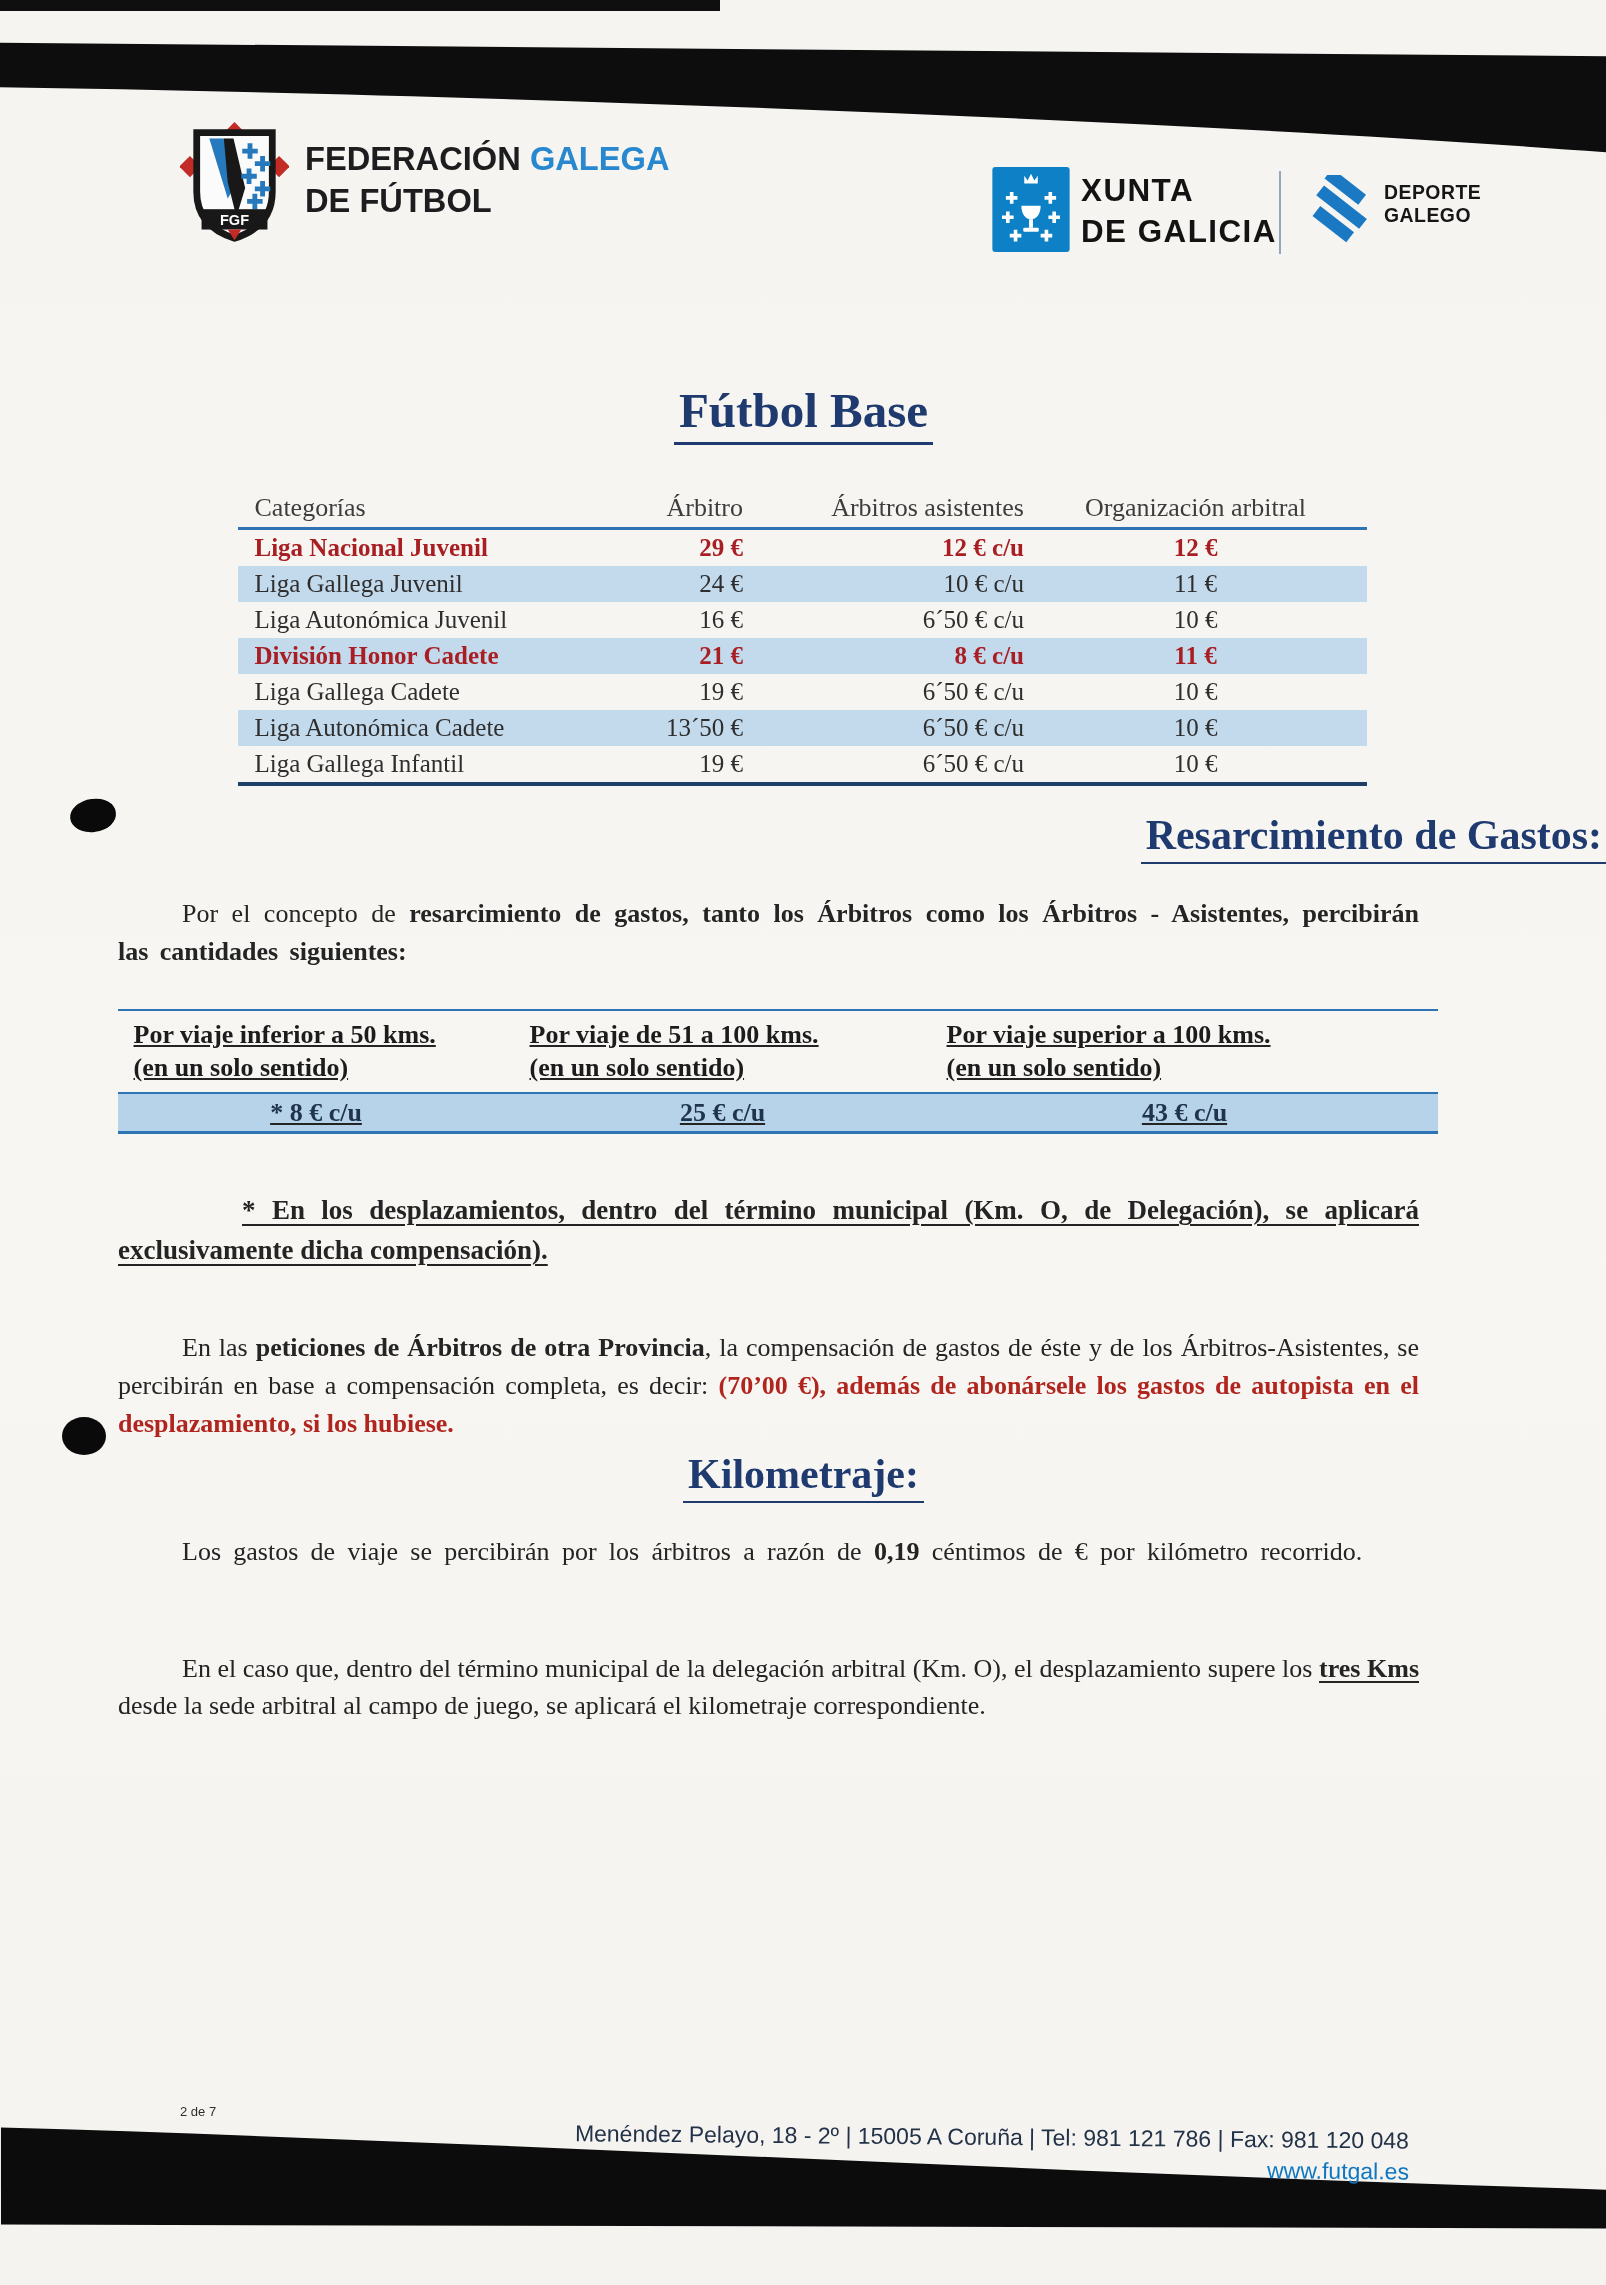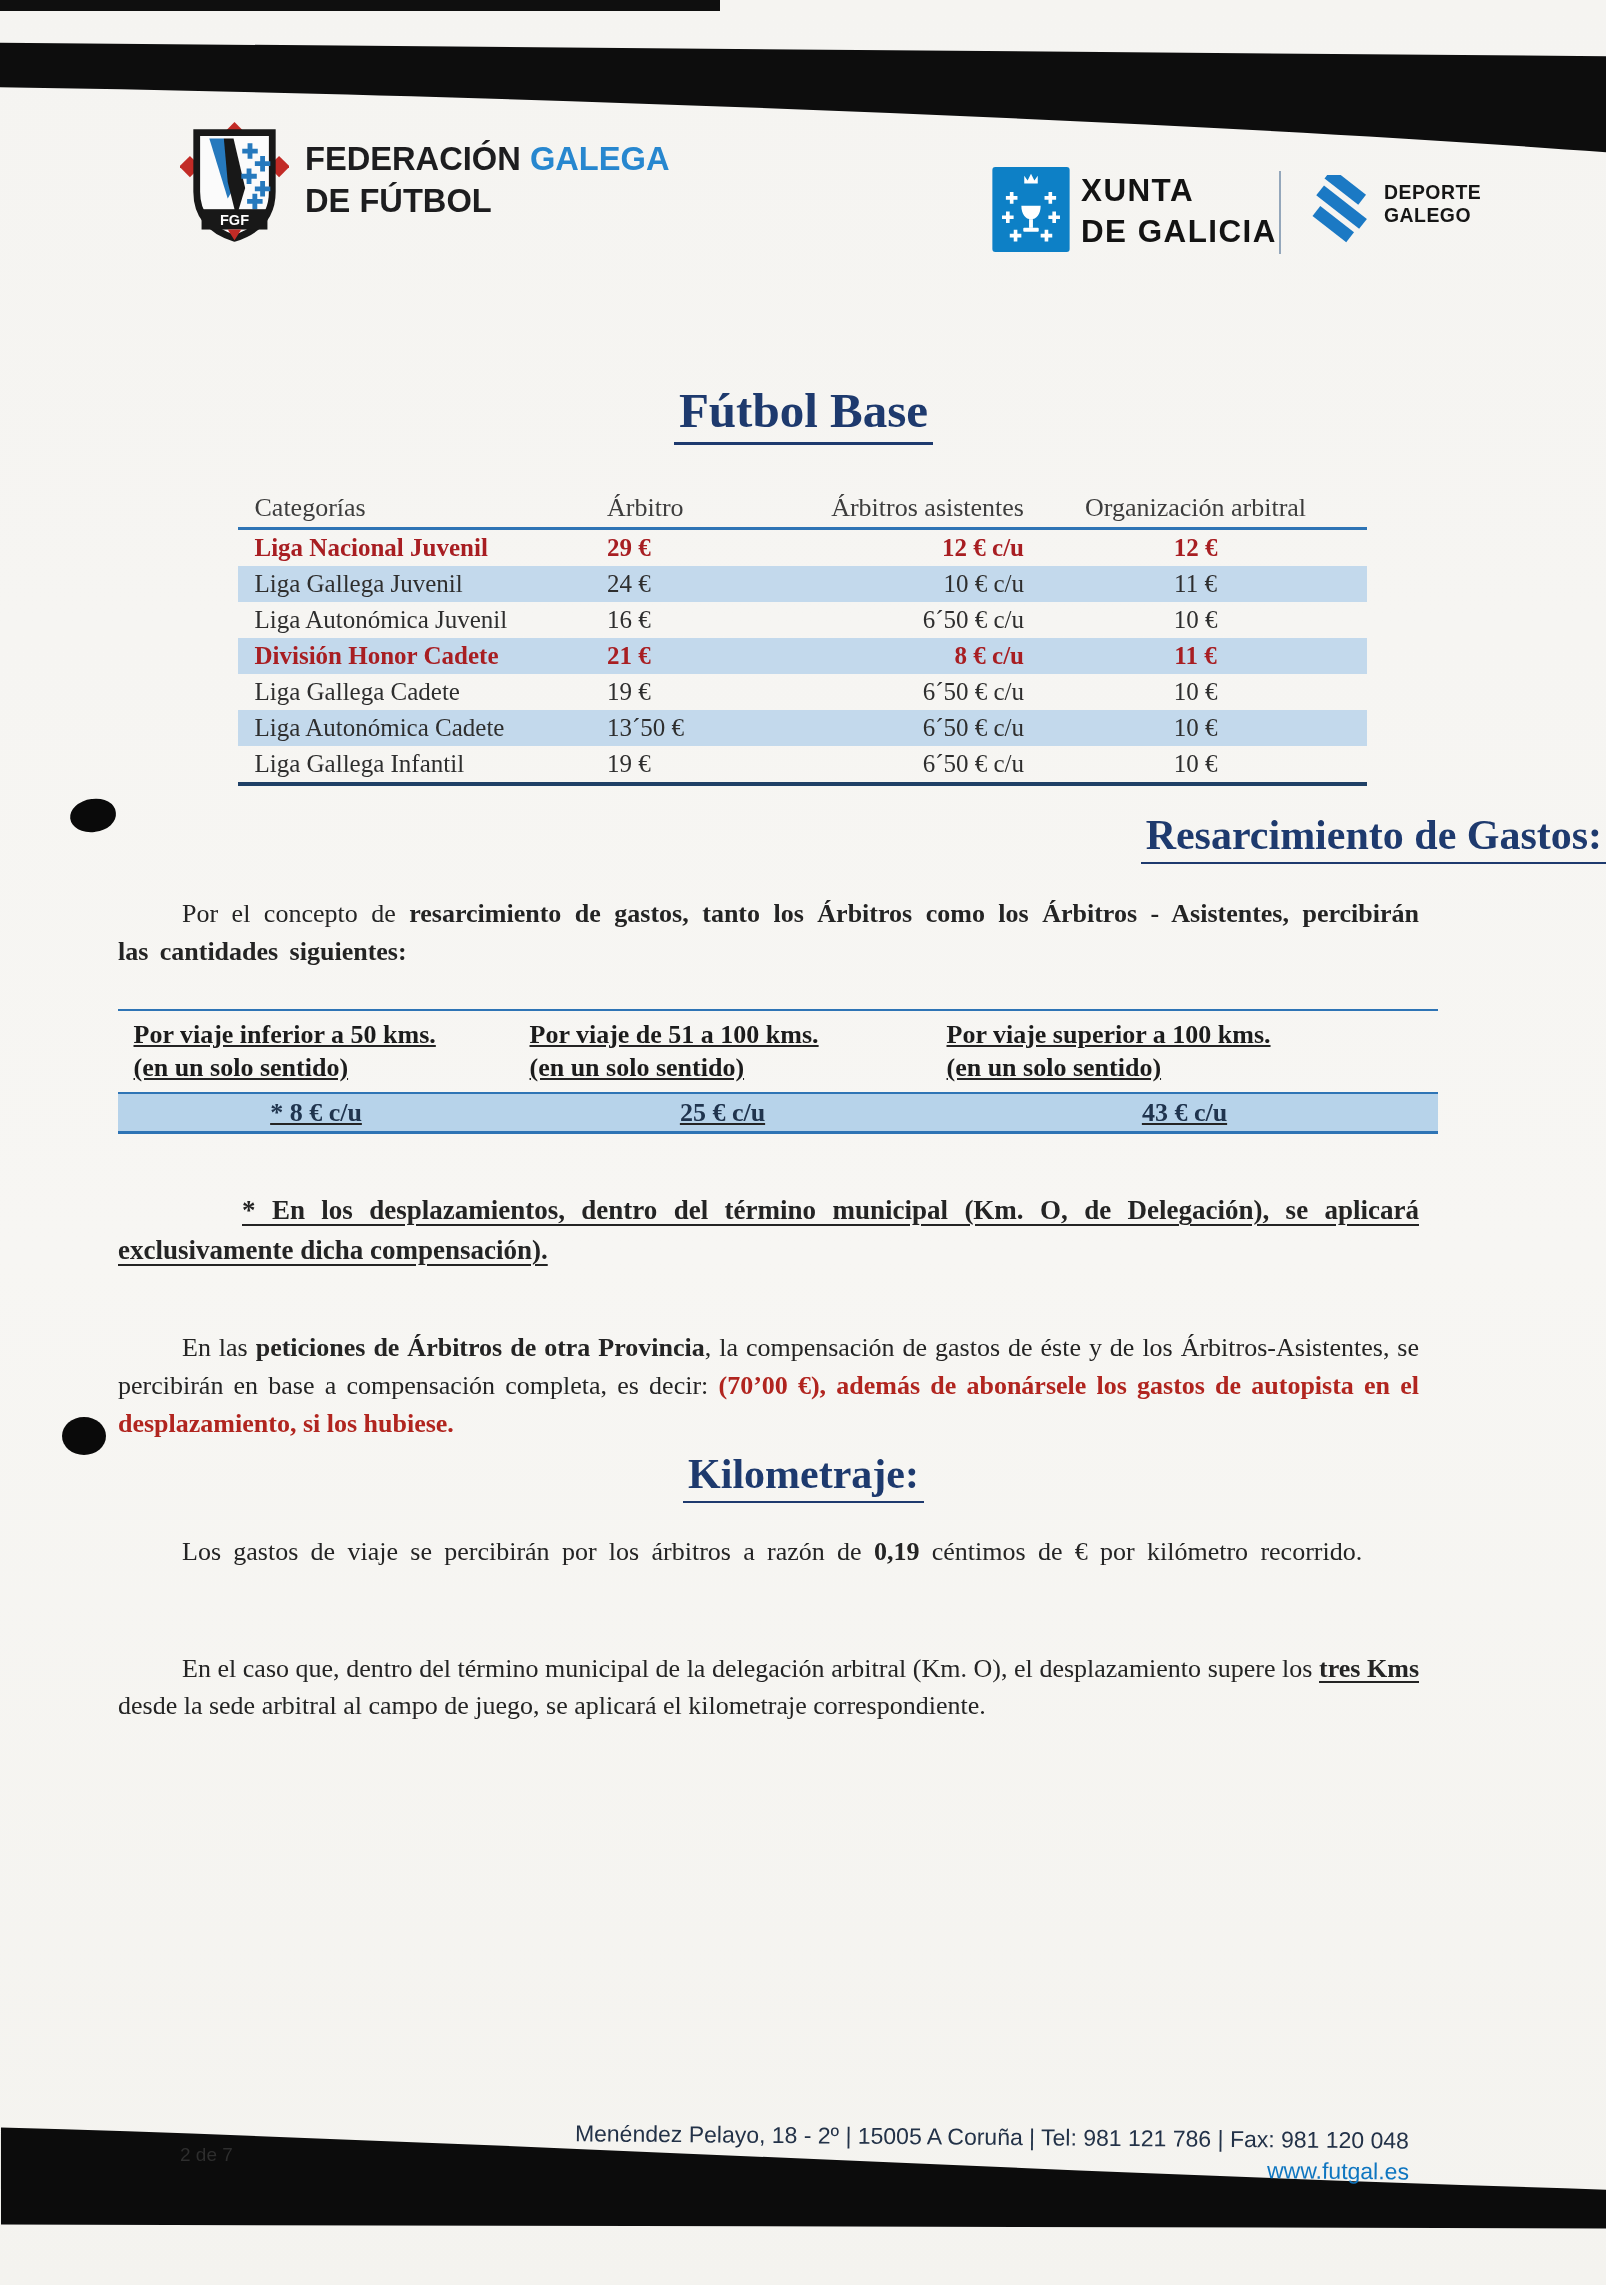--- a/index.html
+++ b/index.html
@@ -38,21 +38,21 @@
   #gastos-head{top:811px;font-size:42px;text-align:right;}
   #kilometraje-head{top:1450px;font-size:42px;}
 
   
   #t1{left:238px;top:488px;width:1129px;border-bottom:4.9px solid #1f4066;}
   .t1-header{display:flex;height:39px;line-height:39px;font-size:26px;color:#3d3d3d;border-bottom:3.9px solid #2e74b5;}
   .t1-row{display:flex;height:36px;line-height:36px;font-size:25px;color:#2e2e2e;}
   .t1-row.shaded{background:#c3d9ec;}
   .t1-row.redrow > div{color:#a81e22;font-weight:bold;}
   .cell-cat{width:369px;padding-left:16.5px;box-sizing:border-box;}
-  .cell-arb{width:136px;text-align:left;}
+  .cell-arb{width:136px;text-align:right;}
   .cell-asi{width:281px;text-align:right;}
   .cell-org{flex:1;text-align:center;}
 
   
   .para{position:absolute;left:118px;width:1301px;font-size:26px;line-height:38px;text-align:justify;color:#242424;}
   .b{font-weight:bold;}
   .redtxt{color:#b1251f;font-weight:bold;}
   #p1{top:895px;text-indent:64px;word-spacing:4.9px;}
   #note{top:1190px;font-weight:bold;font-size:27px;line-height:40px;text-indent:124px;}
   #note span{text-decoration:underline;text-decoration-thickness:2.4px;text-underline-offset:4.9px;}
@@ -64,21 +64,21 @@
   
   #t2{left:118px;top:1009px;width:1320px;border-top:2.9px solid #2e74b5;text-decoration:underline;}
   .t2-head{display:flex;padding:6.8px 0 8.7px;}
   .t2-head > div{font-weight:bold;font-size:26px;line-height:33px;padding-left:15.5px;box-sizing:border-box;color:#1c1c1c;}
   .t2c1{width:396px;} .t2c2{width:417px;} .t2c3{flex:1;}
   .t2-vals{display:flex;background:#b7d3ea;border-top:2.9px solid #2e74b5;border-bottom:3.9px solid #2e74b5;
            height:37px;line-height:37px;font-weight:bold;font-size:26px;color:#20344e;align-items:flex-end;}
   .t2-vals > div{text-align:center;}
 
   
-  #page-num{left:180px;top:2104px;font-family:"Liberation Sans",sans-serif;font-size:19px;color:#2e2e2e;margin-top:40px;}
+  #page-num{left:180px;top:2104px;font-family:"Liberation Sans",sans-serif;font-size:13px;color:#2e2e2e;}
   #addr{left:369px;top:2123px;width:1040px;text-align:right;font-family:"Liberation Sans",sans-serif;
         font-size:23px;color:#233248;transform:rotate(.5deg);}
   #site{left:369px;top:2154px;width:1040px;text-align:right;font-family:"Liberation Sans",sans-serif;
         font-size:23px;color:#0f76c0;transform:rotate(.5deg);}
 </style>
 </head>
 <body>
 
 <div class="page">
 

